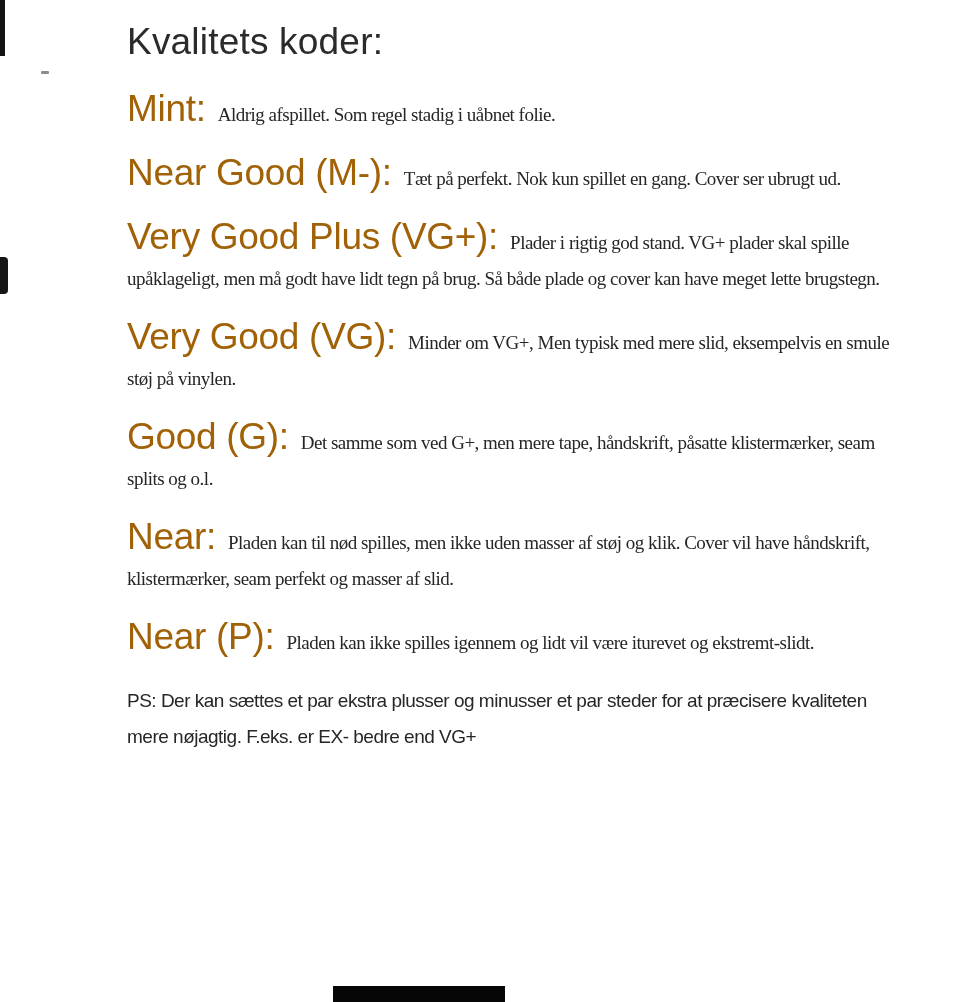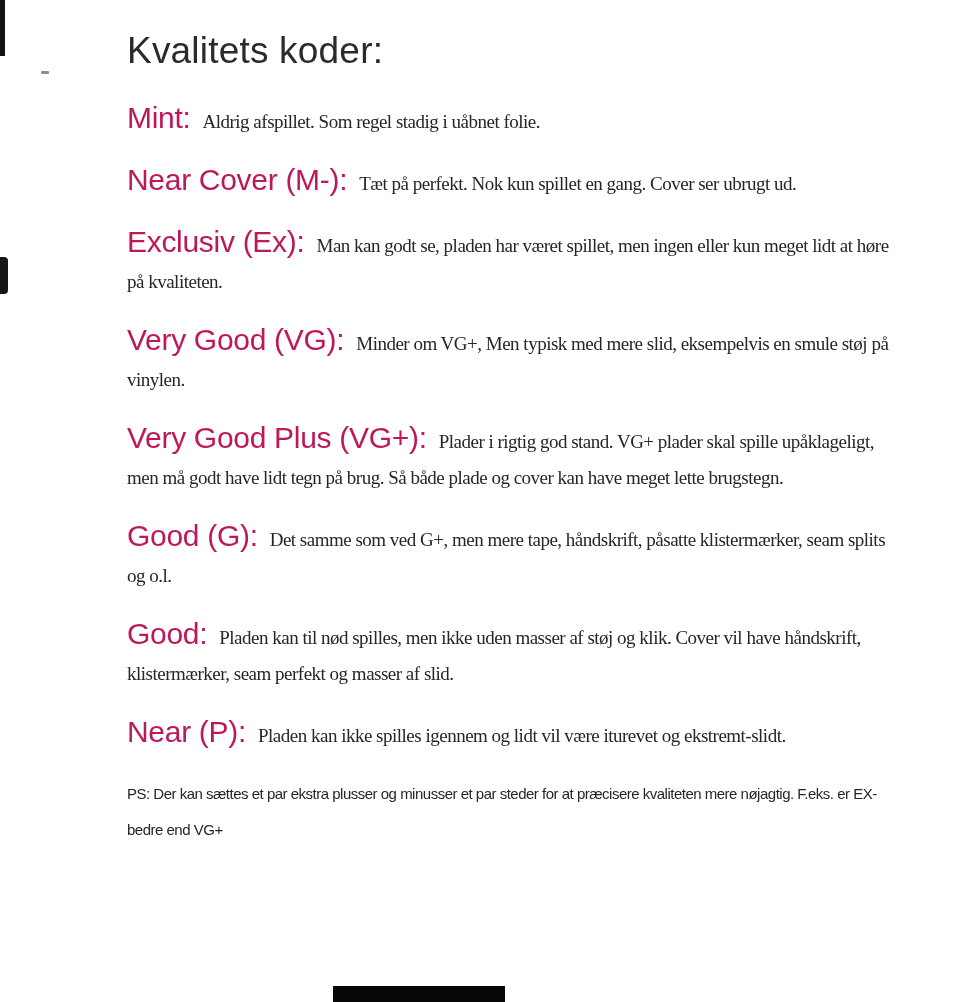--- a/index.html
+++ b/index.html
@@ -15,47 +15,47 @@
     font-family: "Liberation Sans", "DejaVu Sans", sans-serif;
     color: #262626;
   }
   .page {
     position: absolute;
     left: 127px;
     top: 12px;
     width: 780px;
   }
   .doc-title {
-    margin: 16px 0 26px 0;
+    margin: 7px 0 26px 0;
     font-size: 37px;
     font-weight: 400;
     line-height: 46px;
     letter-spacing: 0.2px;
     color: #2b2b2b;
   }
   .entry {
     margin: 0 0 22px 0;
     font-size: 19px;
     line-height: 36px;
     letter-spacing: -0.5px;
     font-weight: 400;
   }
   .grade-label {
-    font-size: 30px;
+    font-size: 37px;
     letter-spacing: -0.3px;
-    color: #be185d;
+    color: #a16207;
     white-space: nowrap;
   }
   .grade-desc {
     margin-left: 12px;
     font-family: Liberation Serif, serif;
   }
   .postscript {
     margin: 0;
-    font-size: 15px;
+    font-size: 19px;
     line-height: 36px;
     letter-spacing: -0.5px;
   }
   
   .artifact { position: absolute; }
   .artifact-left-top {
     left: 0; top: 0; width: 5px; height: 56px;
     background: #131313;
   }
   .artifact-left-mid {
@@ -82,42 +82,39 @@
 
 <div class="page">
 
   <h1 class="doc-title">Kvalitets koder:</h1>
 
   <p class="entry">
     <span class="grade-label">Mint:</span><span class="grade-desc">Aldrig afspillet. Som regel stadig i uåbnet folie.</span>
   </p>
 
   <p class="entry">
-    <span class="grade-label">Near Cover (M-):</span><span class="grade-desc">Tæt på perfekt. Nok kun spillet en gang. Cover ser ubrugt ud.</span>
+    <span class="grade-label">Near Good (M-):</span><span class="grade-desc">Tæt på perfekt. Nok kun spillet en gang. Cover ser ubrugt ud.</span>
   </p>
 
+
   <p class="entry">
-    <span class="grade-label">Exclusiv (Ex):</span><span class="grade-desc">Man kan godt se, pladen har været spillet, men ingen eller kun meget lidt at høre på kvaliteten.</span>
+    <span class="grade-label">Very Good Plus (VG+):</span><span class="grade-desc">Plader i rigtig god stand. VG+ plader skal spille upåklageligt, men må godt have lidt tegn på brug. Så både plade og cover kan have meget lette brugstegn.</span>
   </p>
 
   <p class="entry">
     <span class="grade-label">Very Good (VG):</span><span class="grade-desc">Minder om VG+, Men typisk med mere slid, eksempelvis en smule støj på vinylen.</span>
-  </p>
-
-  <p class="entry">
-    <span class="grade-label">Very Good Plus (VG+):</span><span class="grade-desc">Plader i rigtig god stand. VG+ plader skal spille upåklageligt, men må godt have lidt tegn på brug. Så både plade og cover kan have meget lette brugstegn.</span>
   </p>
 
 
   <p class="entry">
     <span class="grade-label">Good (G):</span><span class="grade-desc">Det samme som ved G+, men mere tape, håndskrift, påsatte klistermærker, seam splits og o.l.</span>
   </p>
 
   <p class="entry">
-    <span class="grade-label">Good:</span><span class="grade-desc">Pladen kan til nød spilles, men ikke uden masser af støj og klik. Cover vil have håndskrift, klistermærker, seam perfekt og masser af slid.</span>
+    <span class="grade-label">Near:</span><span class="grade-desc">Pladen kan til nød spilles, men ikke uden masser af støj og klik. Cover vil have håndskrift, klistermærker, seam perfekt og masser af slid.</span>
   </p>
 
   <p class="entry">
     <span class="grade-label">Near (P):</span><span class="grade-desc">Pladen kan ikke spilles igennem og lidt vil være iturevet og ekstremt-slidt.</span>
   </p>
 
   <p class="postscript">PS: Der kan sættes et par ekstra plusser og minusser et par steder for at præcisere kvaliteten mere nøjagtig. F.eks. er EX- bedre end VG+</p>
 
 </div>
 

